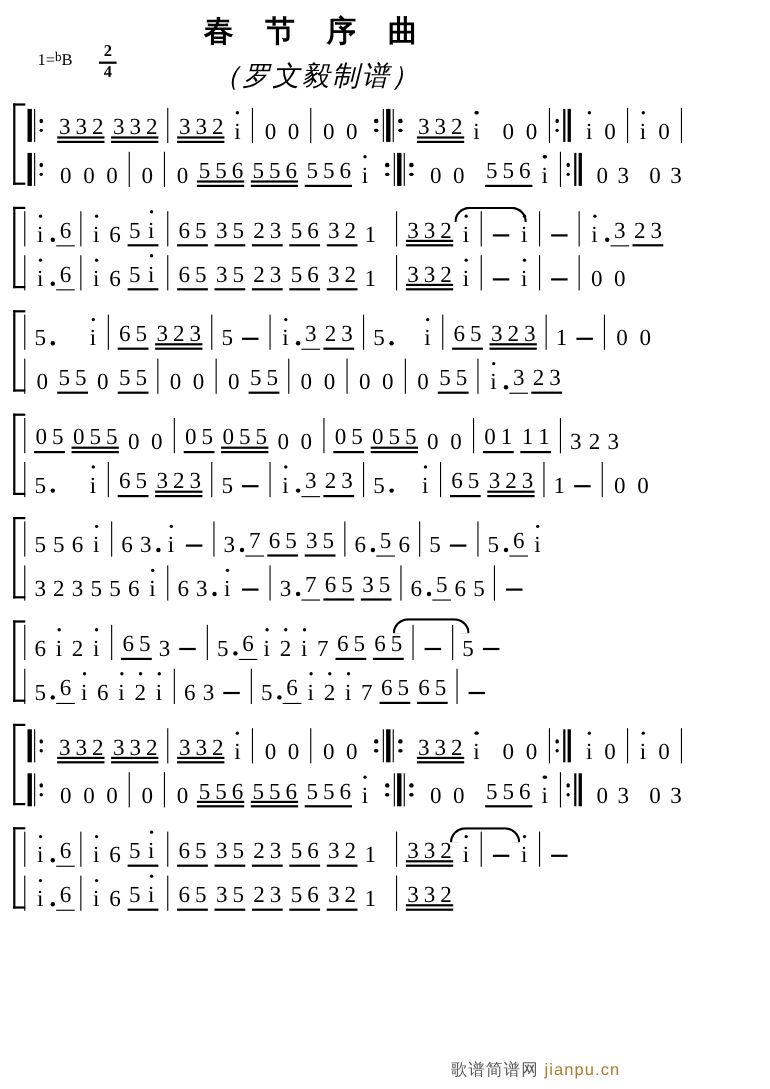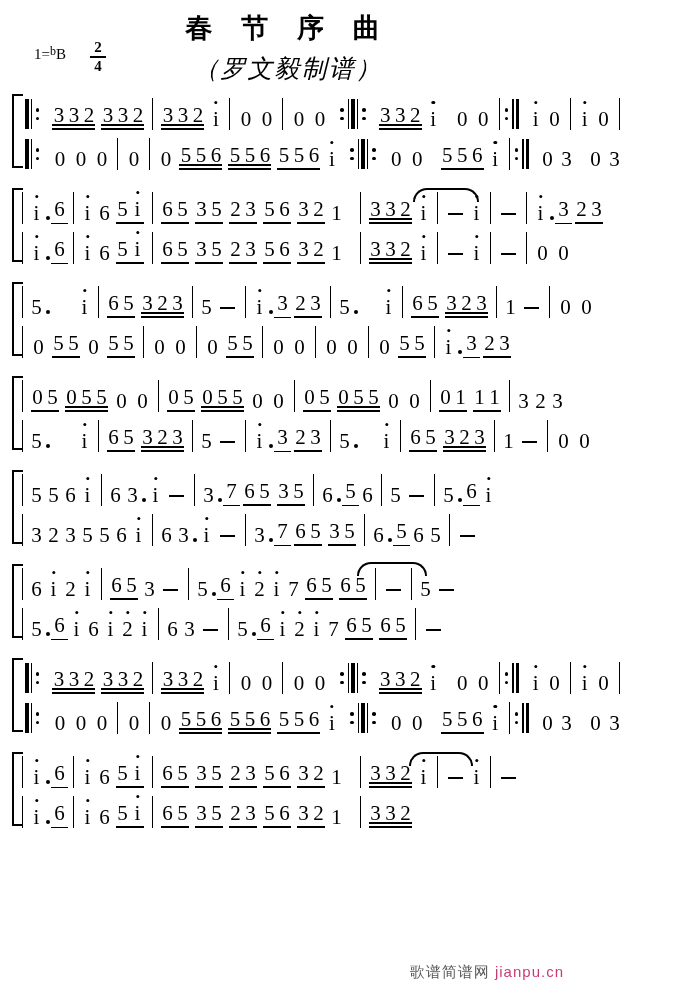--- a/index.html
+++ b/index.html
@@ -210,21 +210,21 @@
   .watermark {
     position: absolute;
     right: 12px;
     bottom: 8px;
     font-size: 15px;
     color: #3a3a3a;
     font-family: "Liberation Sans", sans-serif;
     letter-spacing: 1px;
     opacity: 0.85;
   }
-  .watermark .blue { color: #be185d; }
+  .watermark .blue { color: #a16207; }
 </style>
 </head>
 <body>
 
 <div class="page">
 
   <div class="title">春 节 序 曲</div>
   <div class="subtitle">（罗文毅制谱）</div>
 
   <div class="meta">

